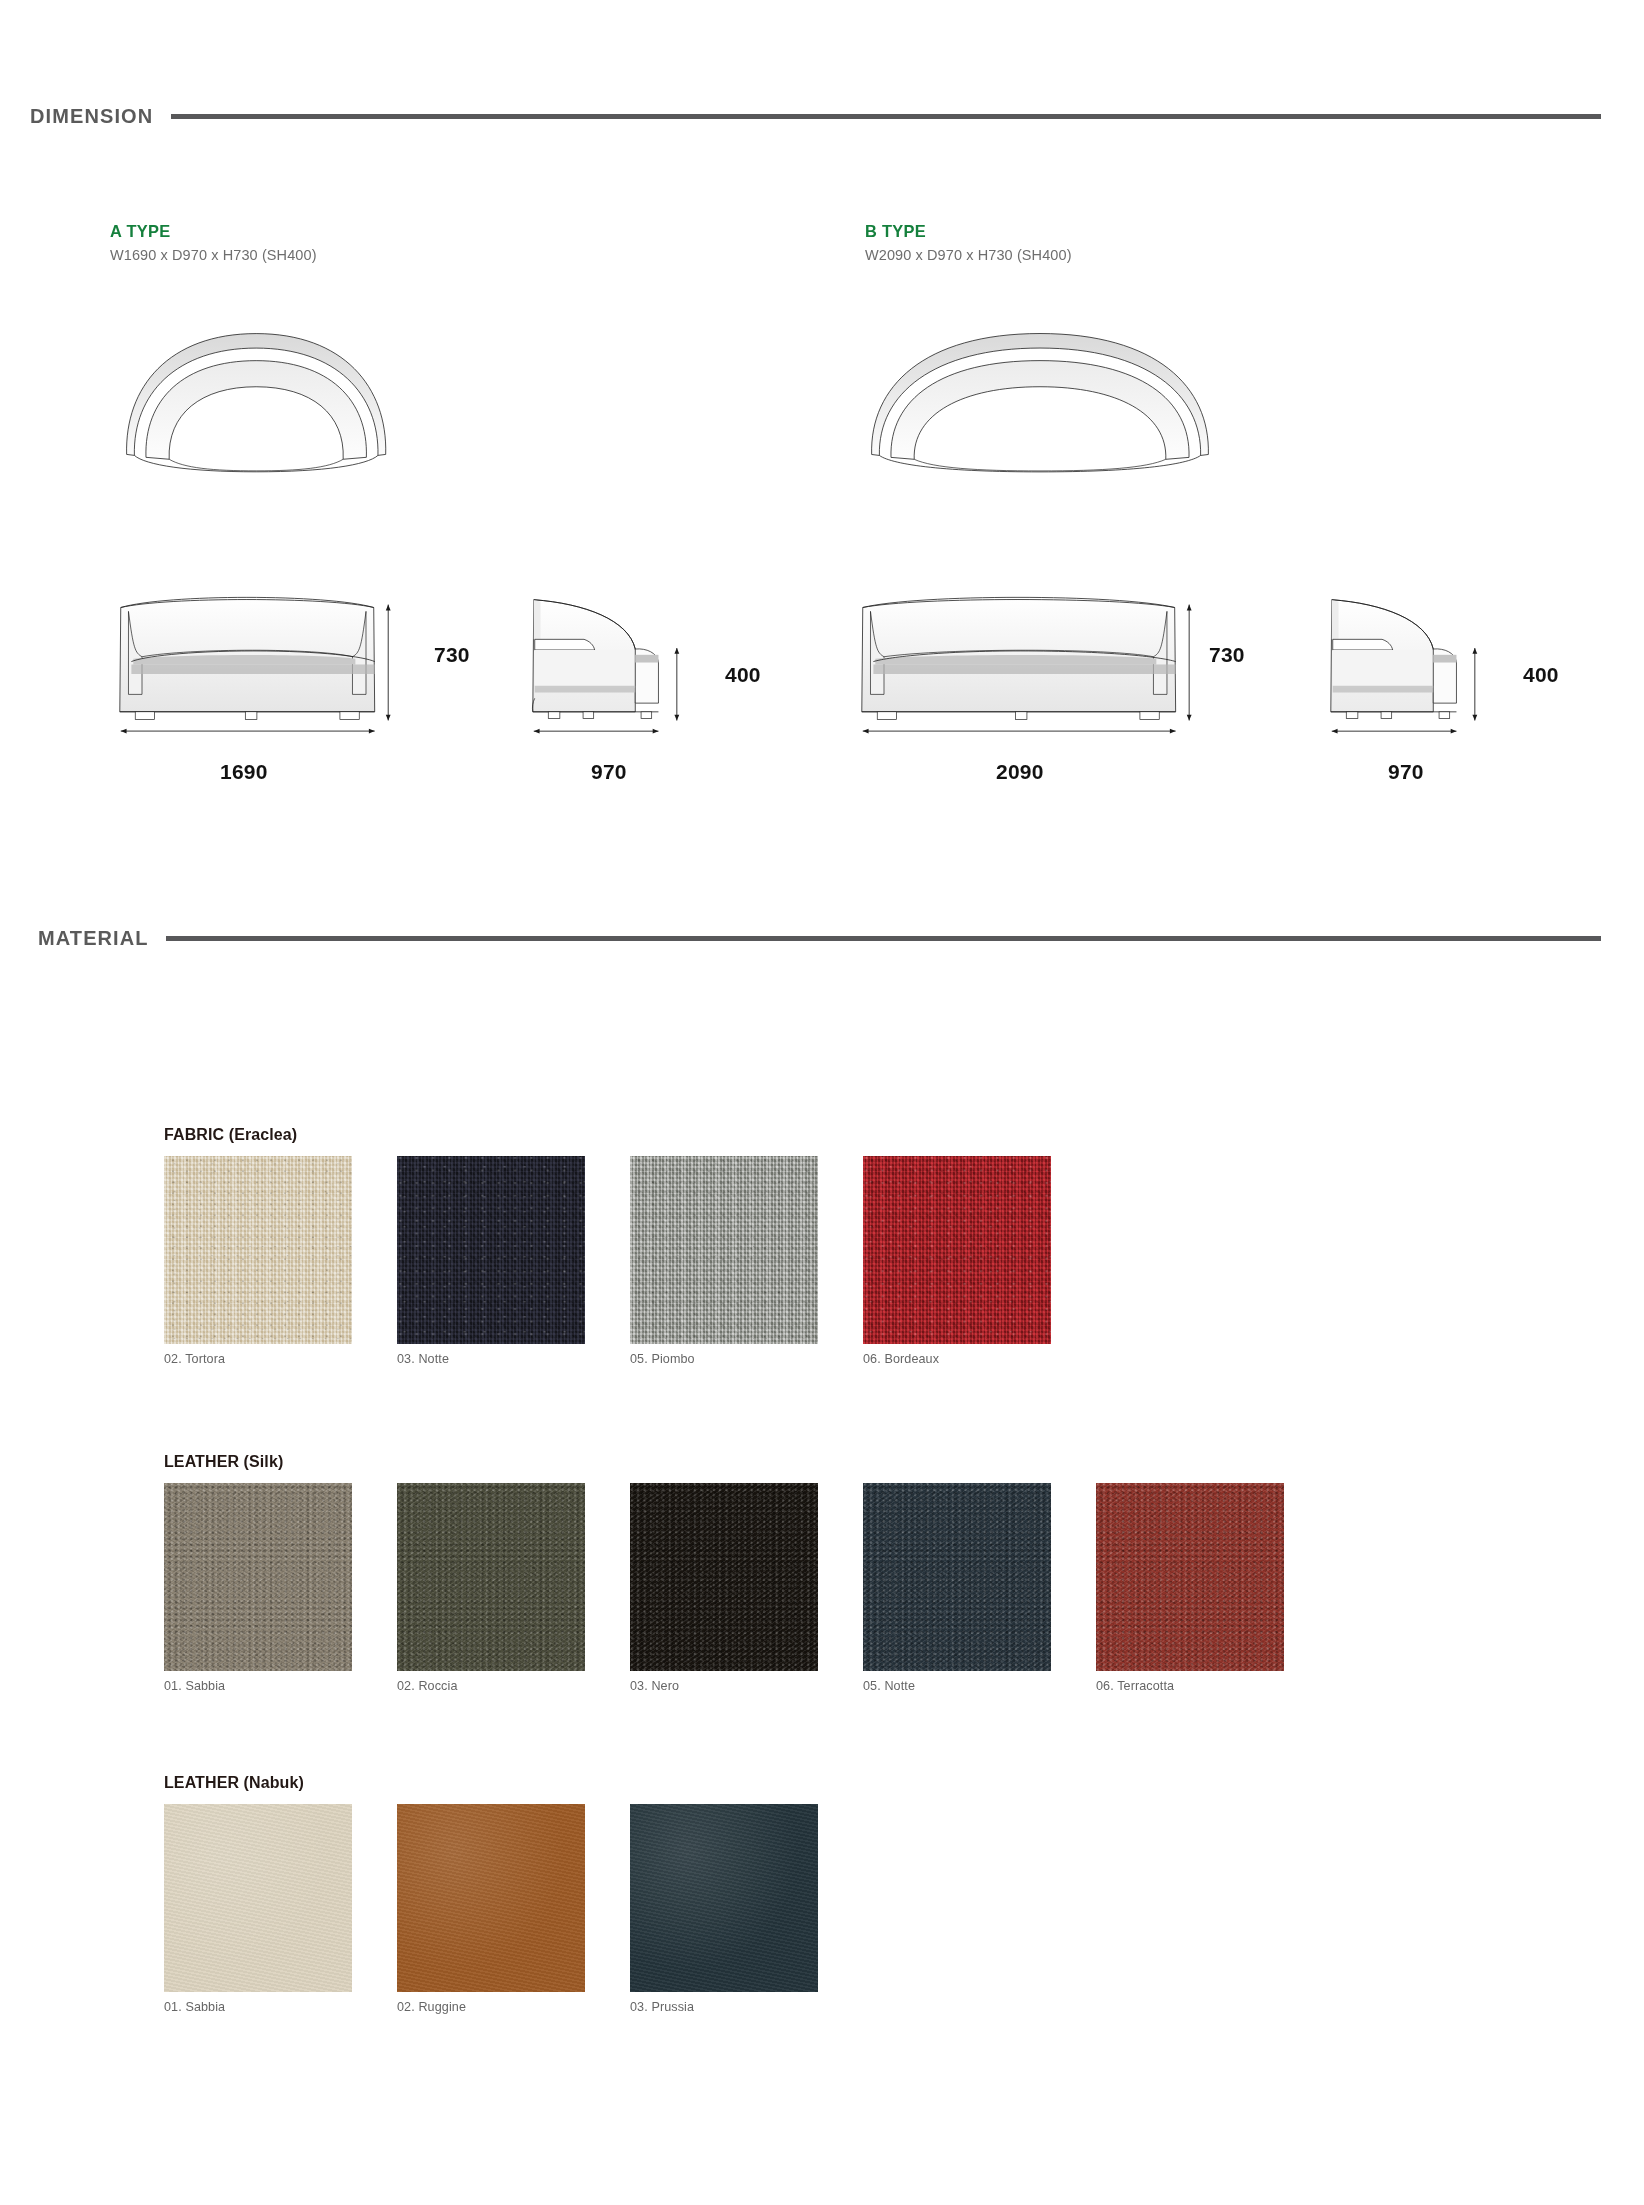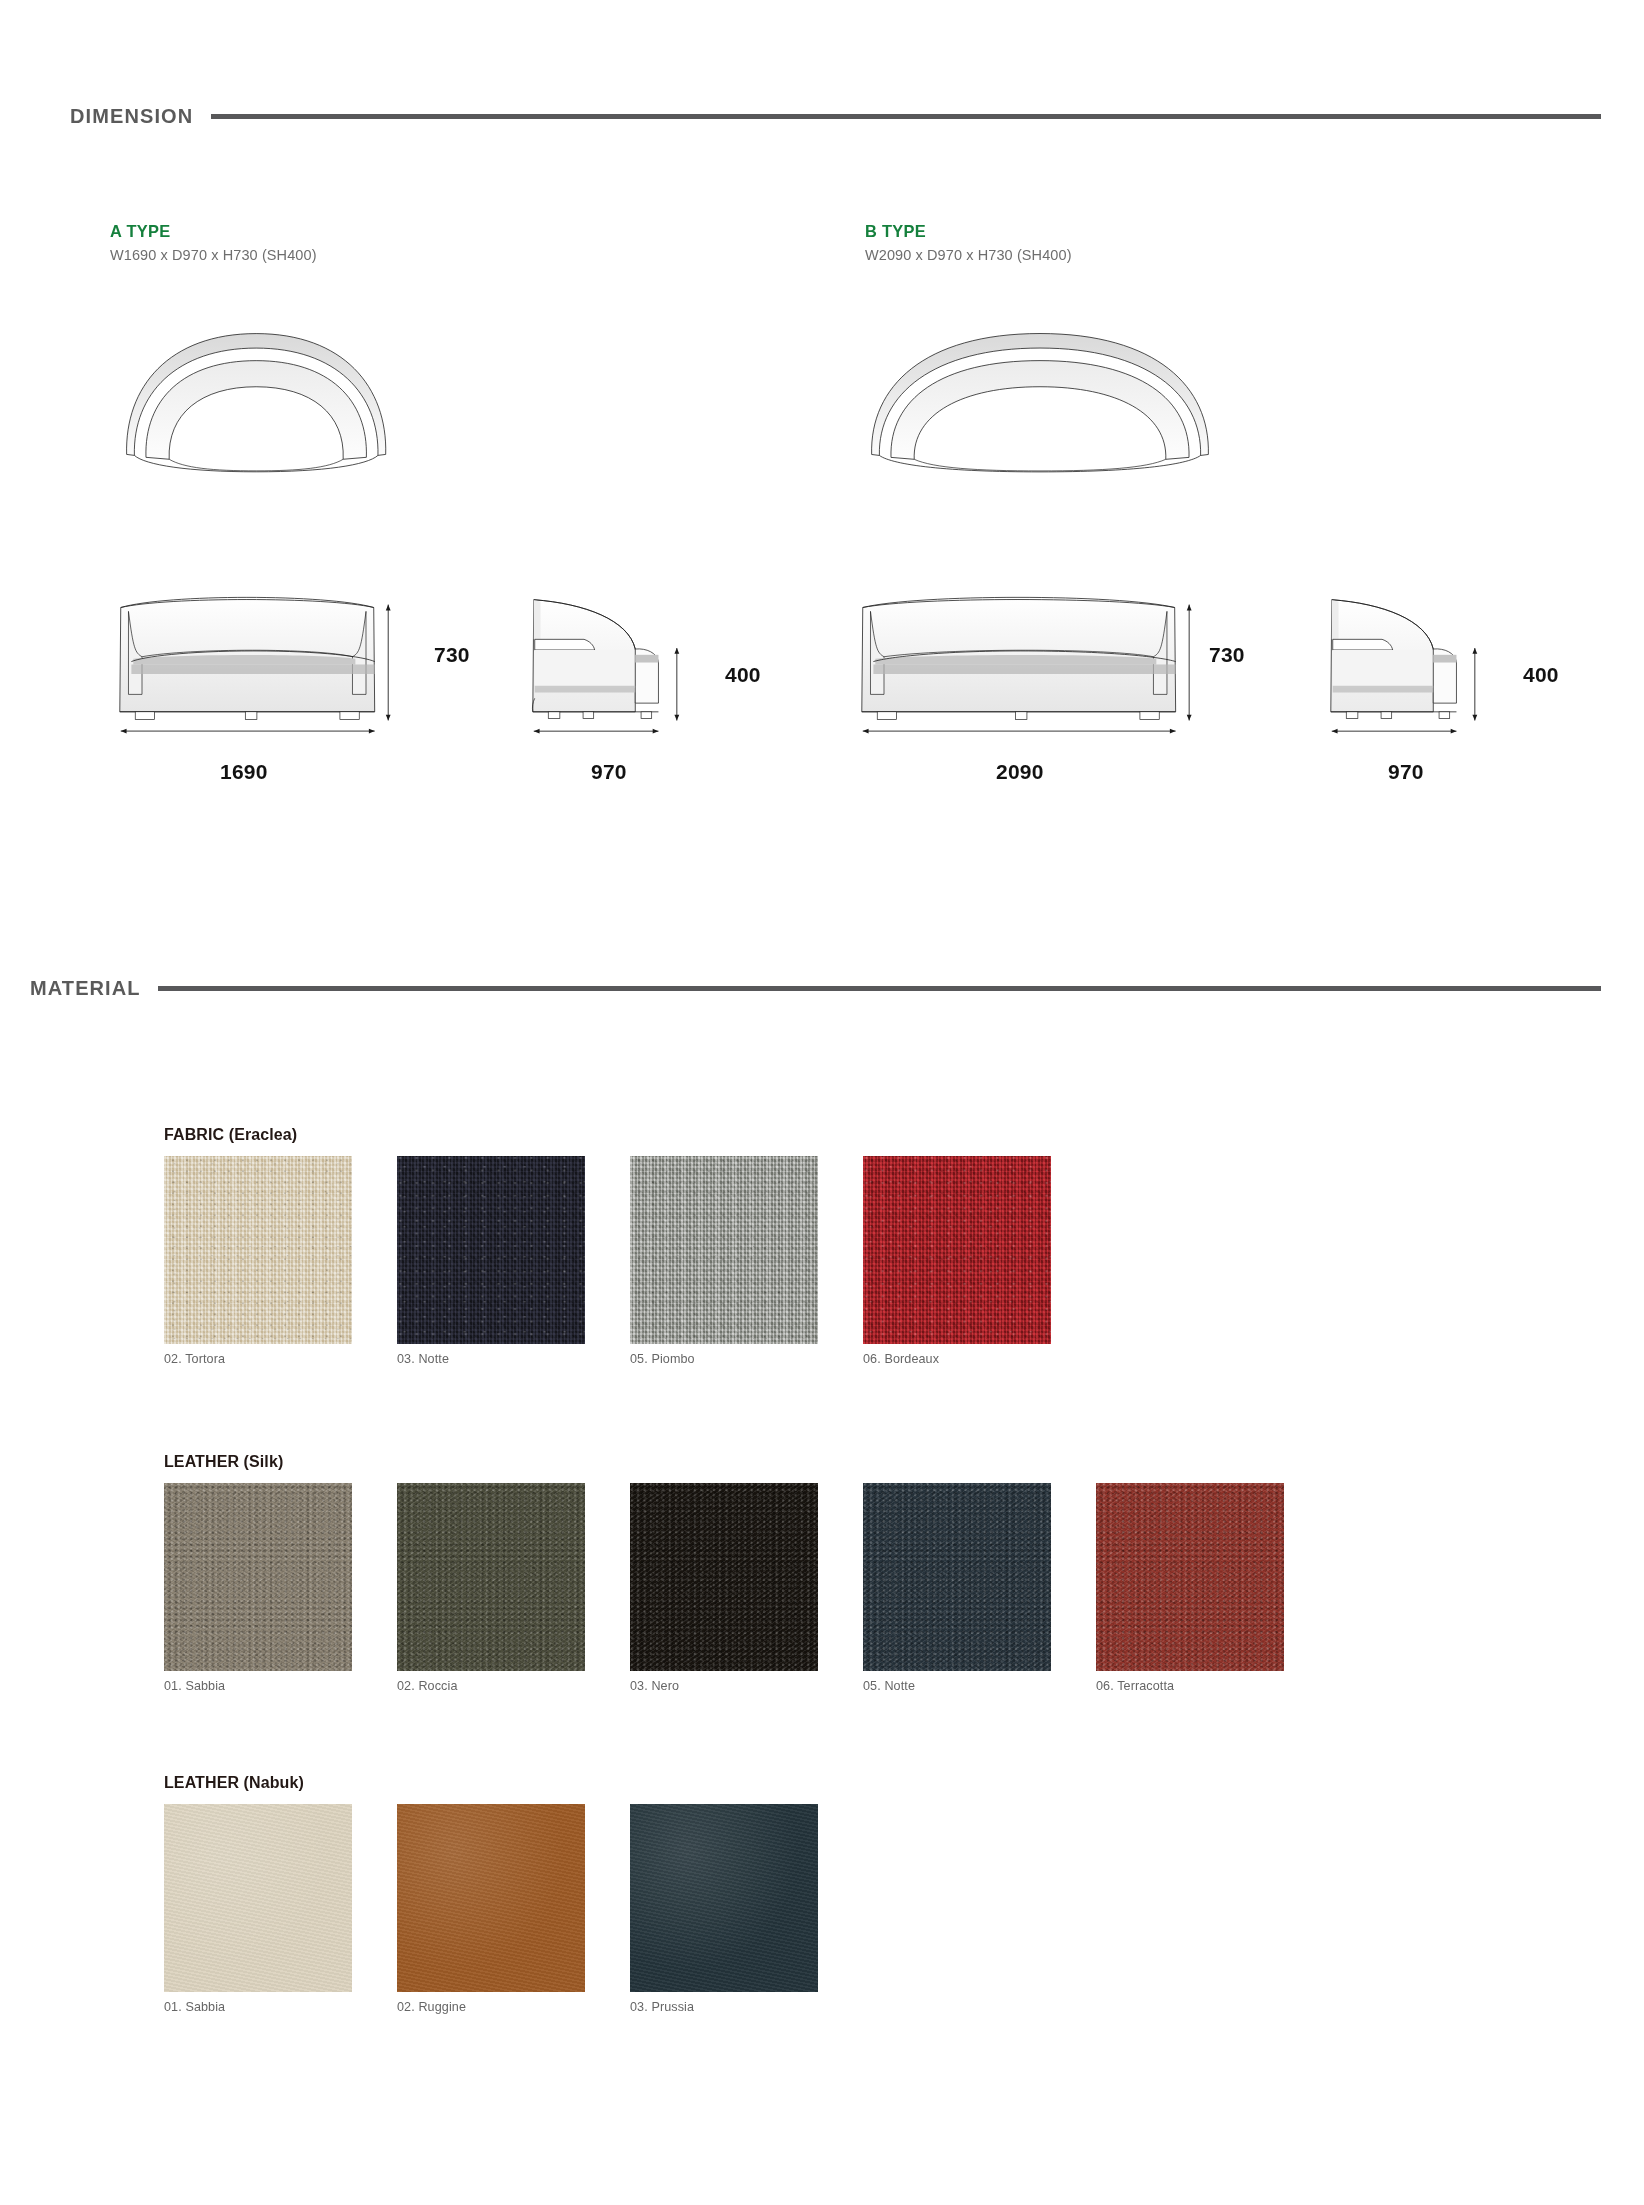--- a/index.html
+++ b/index.html
@@ -144,21 +144,21 @@
     content: "";
     position: absolute; inset: 0;
     background-image:
       repeating-linear-gradient(12deg, rgba(255,255,255,.05) 0 1.5px, rgba(0,0,0,.04) 1.5px 3.4px),
       radial-gradient(ellipse at 30% 25%, rgba(255,255,255,.10), transparent 60%);
   }
 </style>
 </head>
 <body>
 
-<div class="section-head" style="top:105px;padding-left:40px;">
+<div class="section-head" style="top:105px;">
   <span class="title">DIMENSION</span>
   <span class="rule"></span>
 </div>
 
 <div class="dim-block" style="left:110px; top:222px;">
   <div class="type-title">A TYPE</div>
   <div class="type-sub">W1690 x D970 x H730 (SH400)</div>
 </div>
 
 <svg class="draw" style="left:116px; top:314px;" width="290" height="160" viewBox="0 0 600 330">
@@ -316,21 +316,21 @@
   <line x1="14" y1="290" x2="272" y2="290" stroke="#1a1a1a" stroke-width="1.8"></line>
   <path d="M14 290 l 12 -5 v10 z" fill="#1a1a1a"></path>
   <path d="M272 290 l -12 -5 v10 z" fill="#1a1a1a"></path>
   <line x1="310" y1="118" x2="310" y2="268" stroke="#1a1a1a" stroke-width="1.8"></line>
   <path d="M310 118 l -5 12 h10 z" fill="#1a1a1a"></path>
   <path d="M310 268 l -5 -12 h10 z" fill="#1a1a1a"></path>
 </svg>
 <div class="dim-label" style="left:1388px; top:760px;">970</div>
 <div class="dim-label" style="left:1523px; top:663px;">400</div>
 
-<div class="section-head" style="top:977px;">
+<div class="section-head" style="top:927px;padding-left:8px;">
   <span class="title">MATERIAL</span>
   <span class="rule"></span>
 </div>
 
 <div class="mat-group" style="left:164px; top:1102px;">
   <div class="mat-title">FABRIC (Eraclea)</div>
   <div class="swatch-row">
     <div class="swatch-cell">
       <div class="swatch tex-fabric" style="background:#d8cdb6;"></div>
       <div class="swatch-label">02. Tortora</div>

